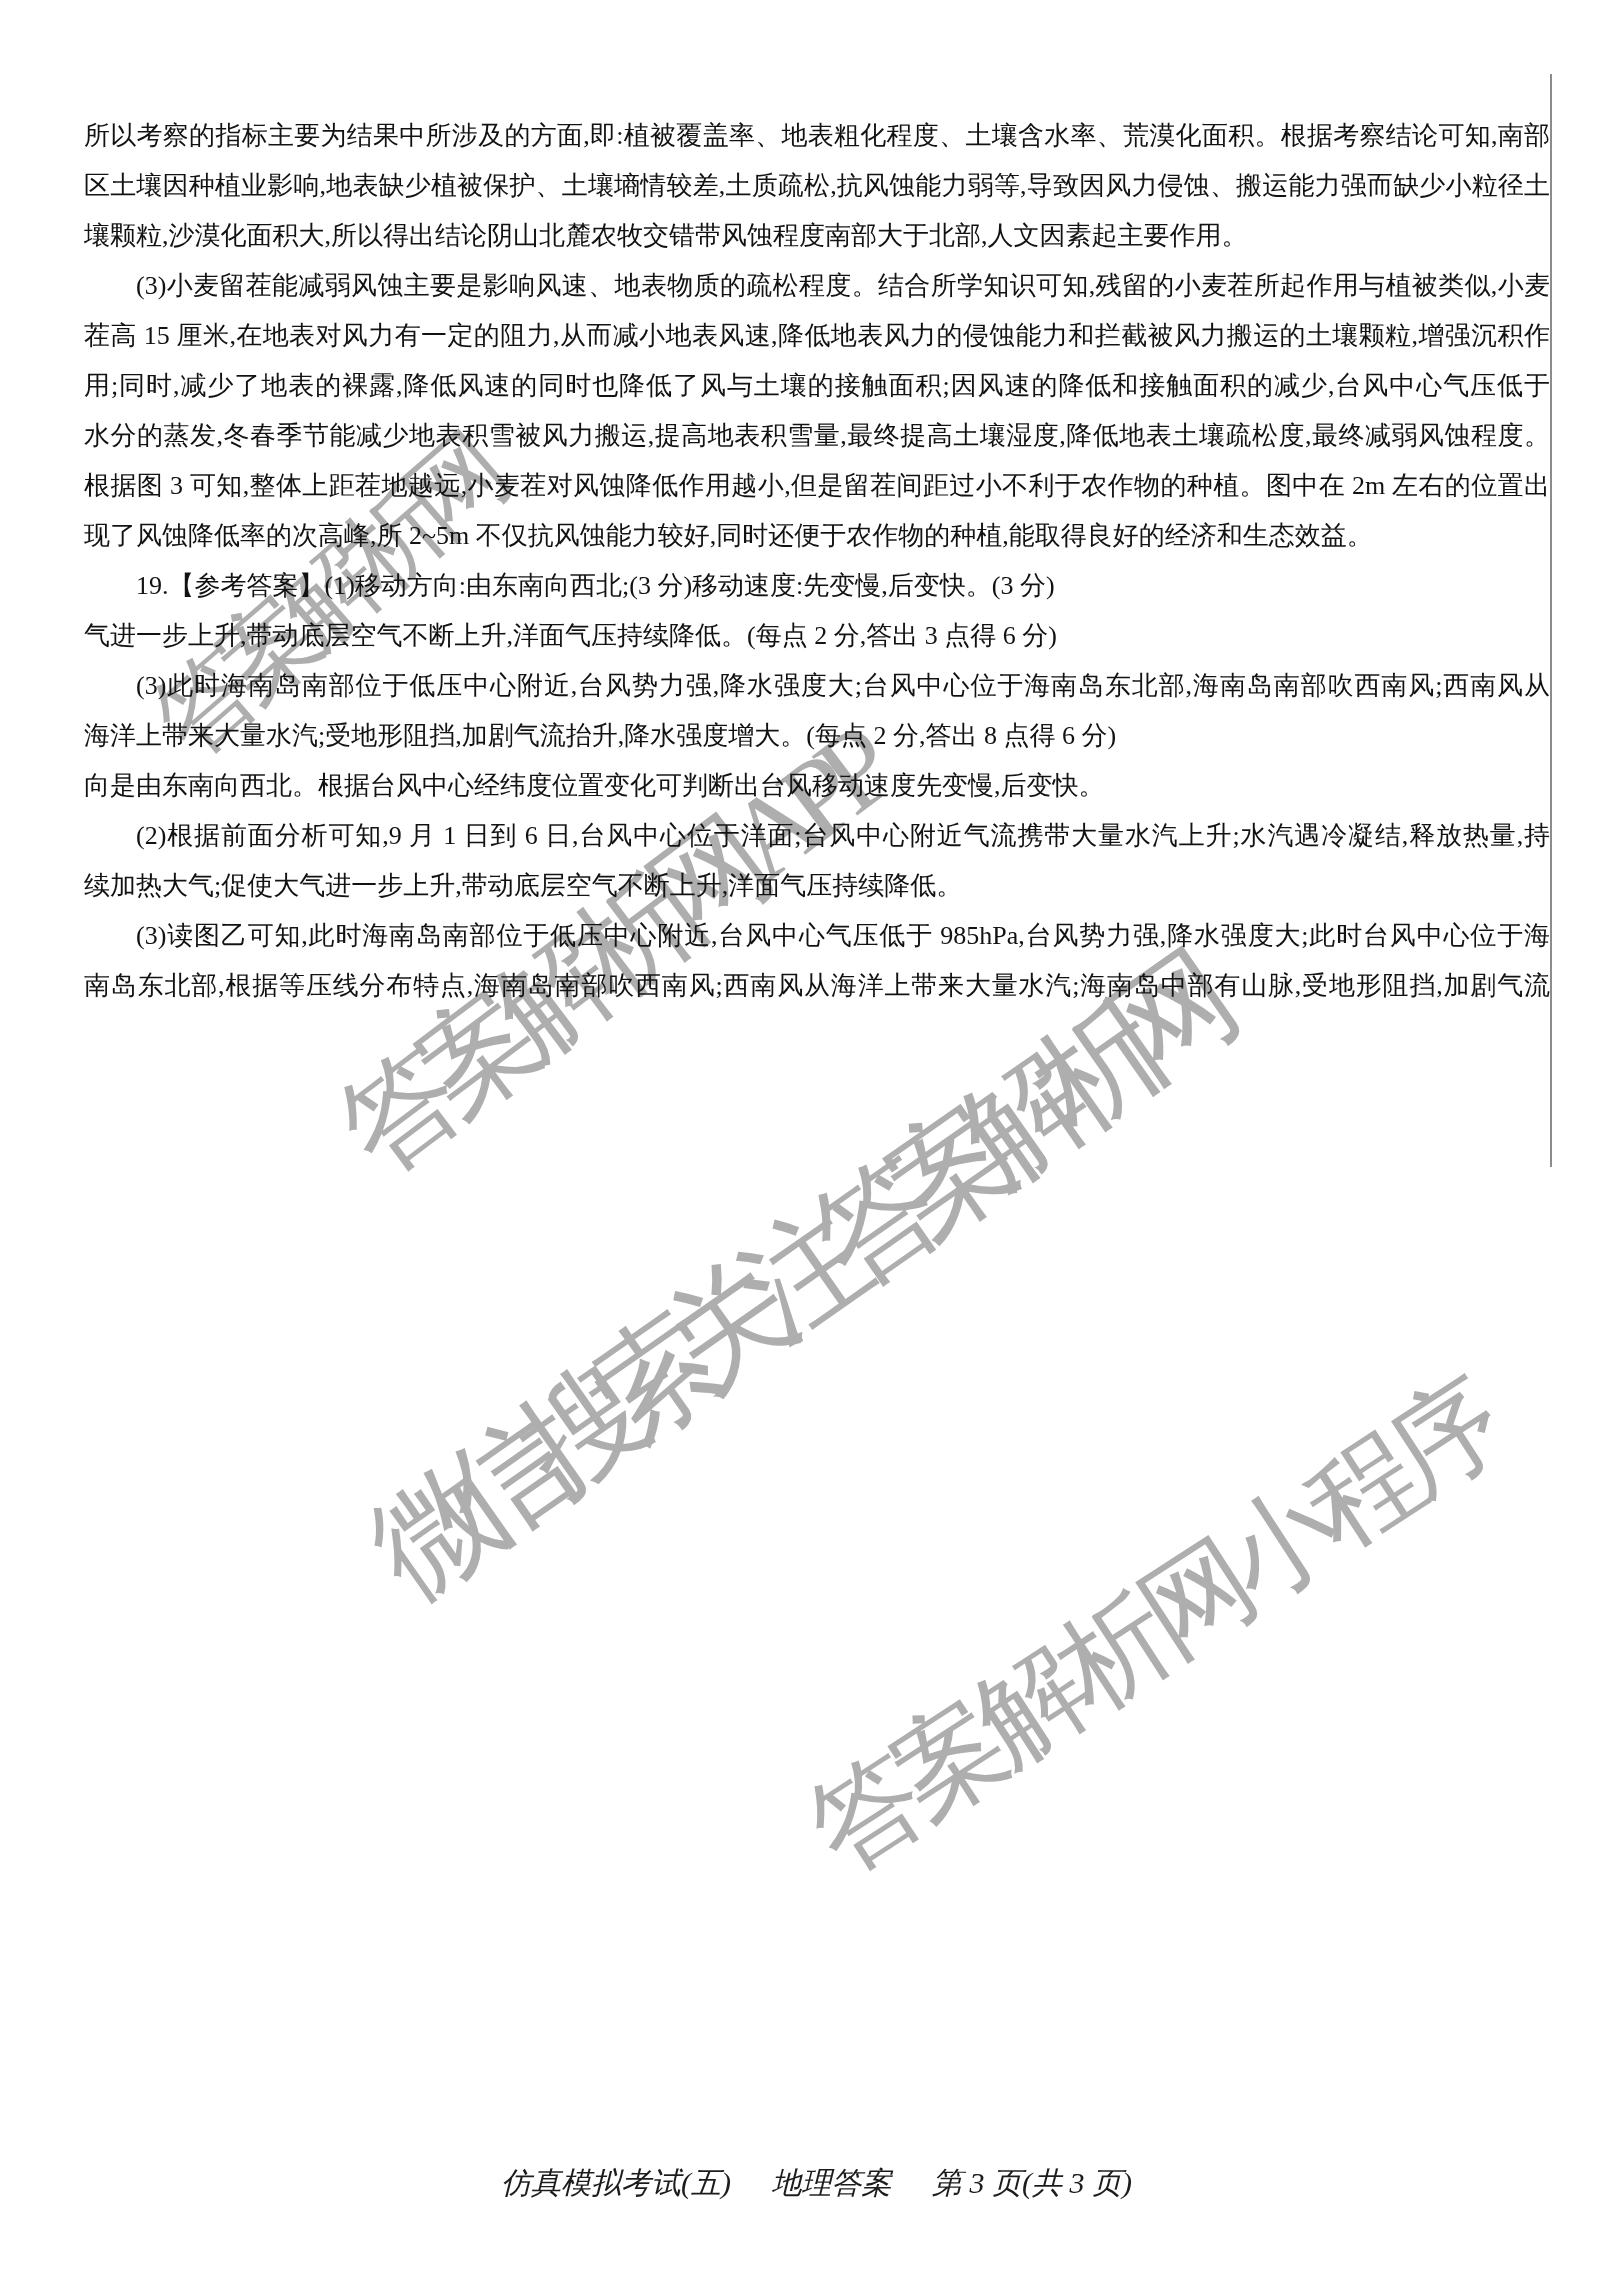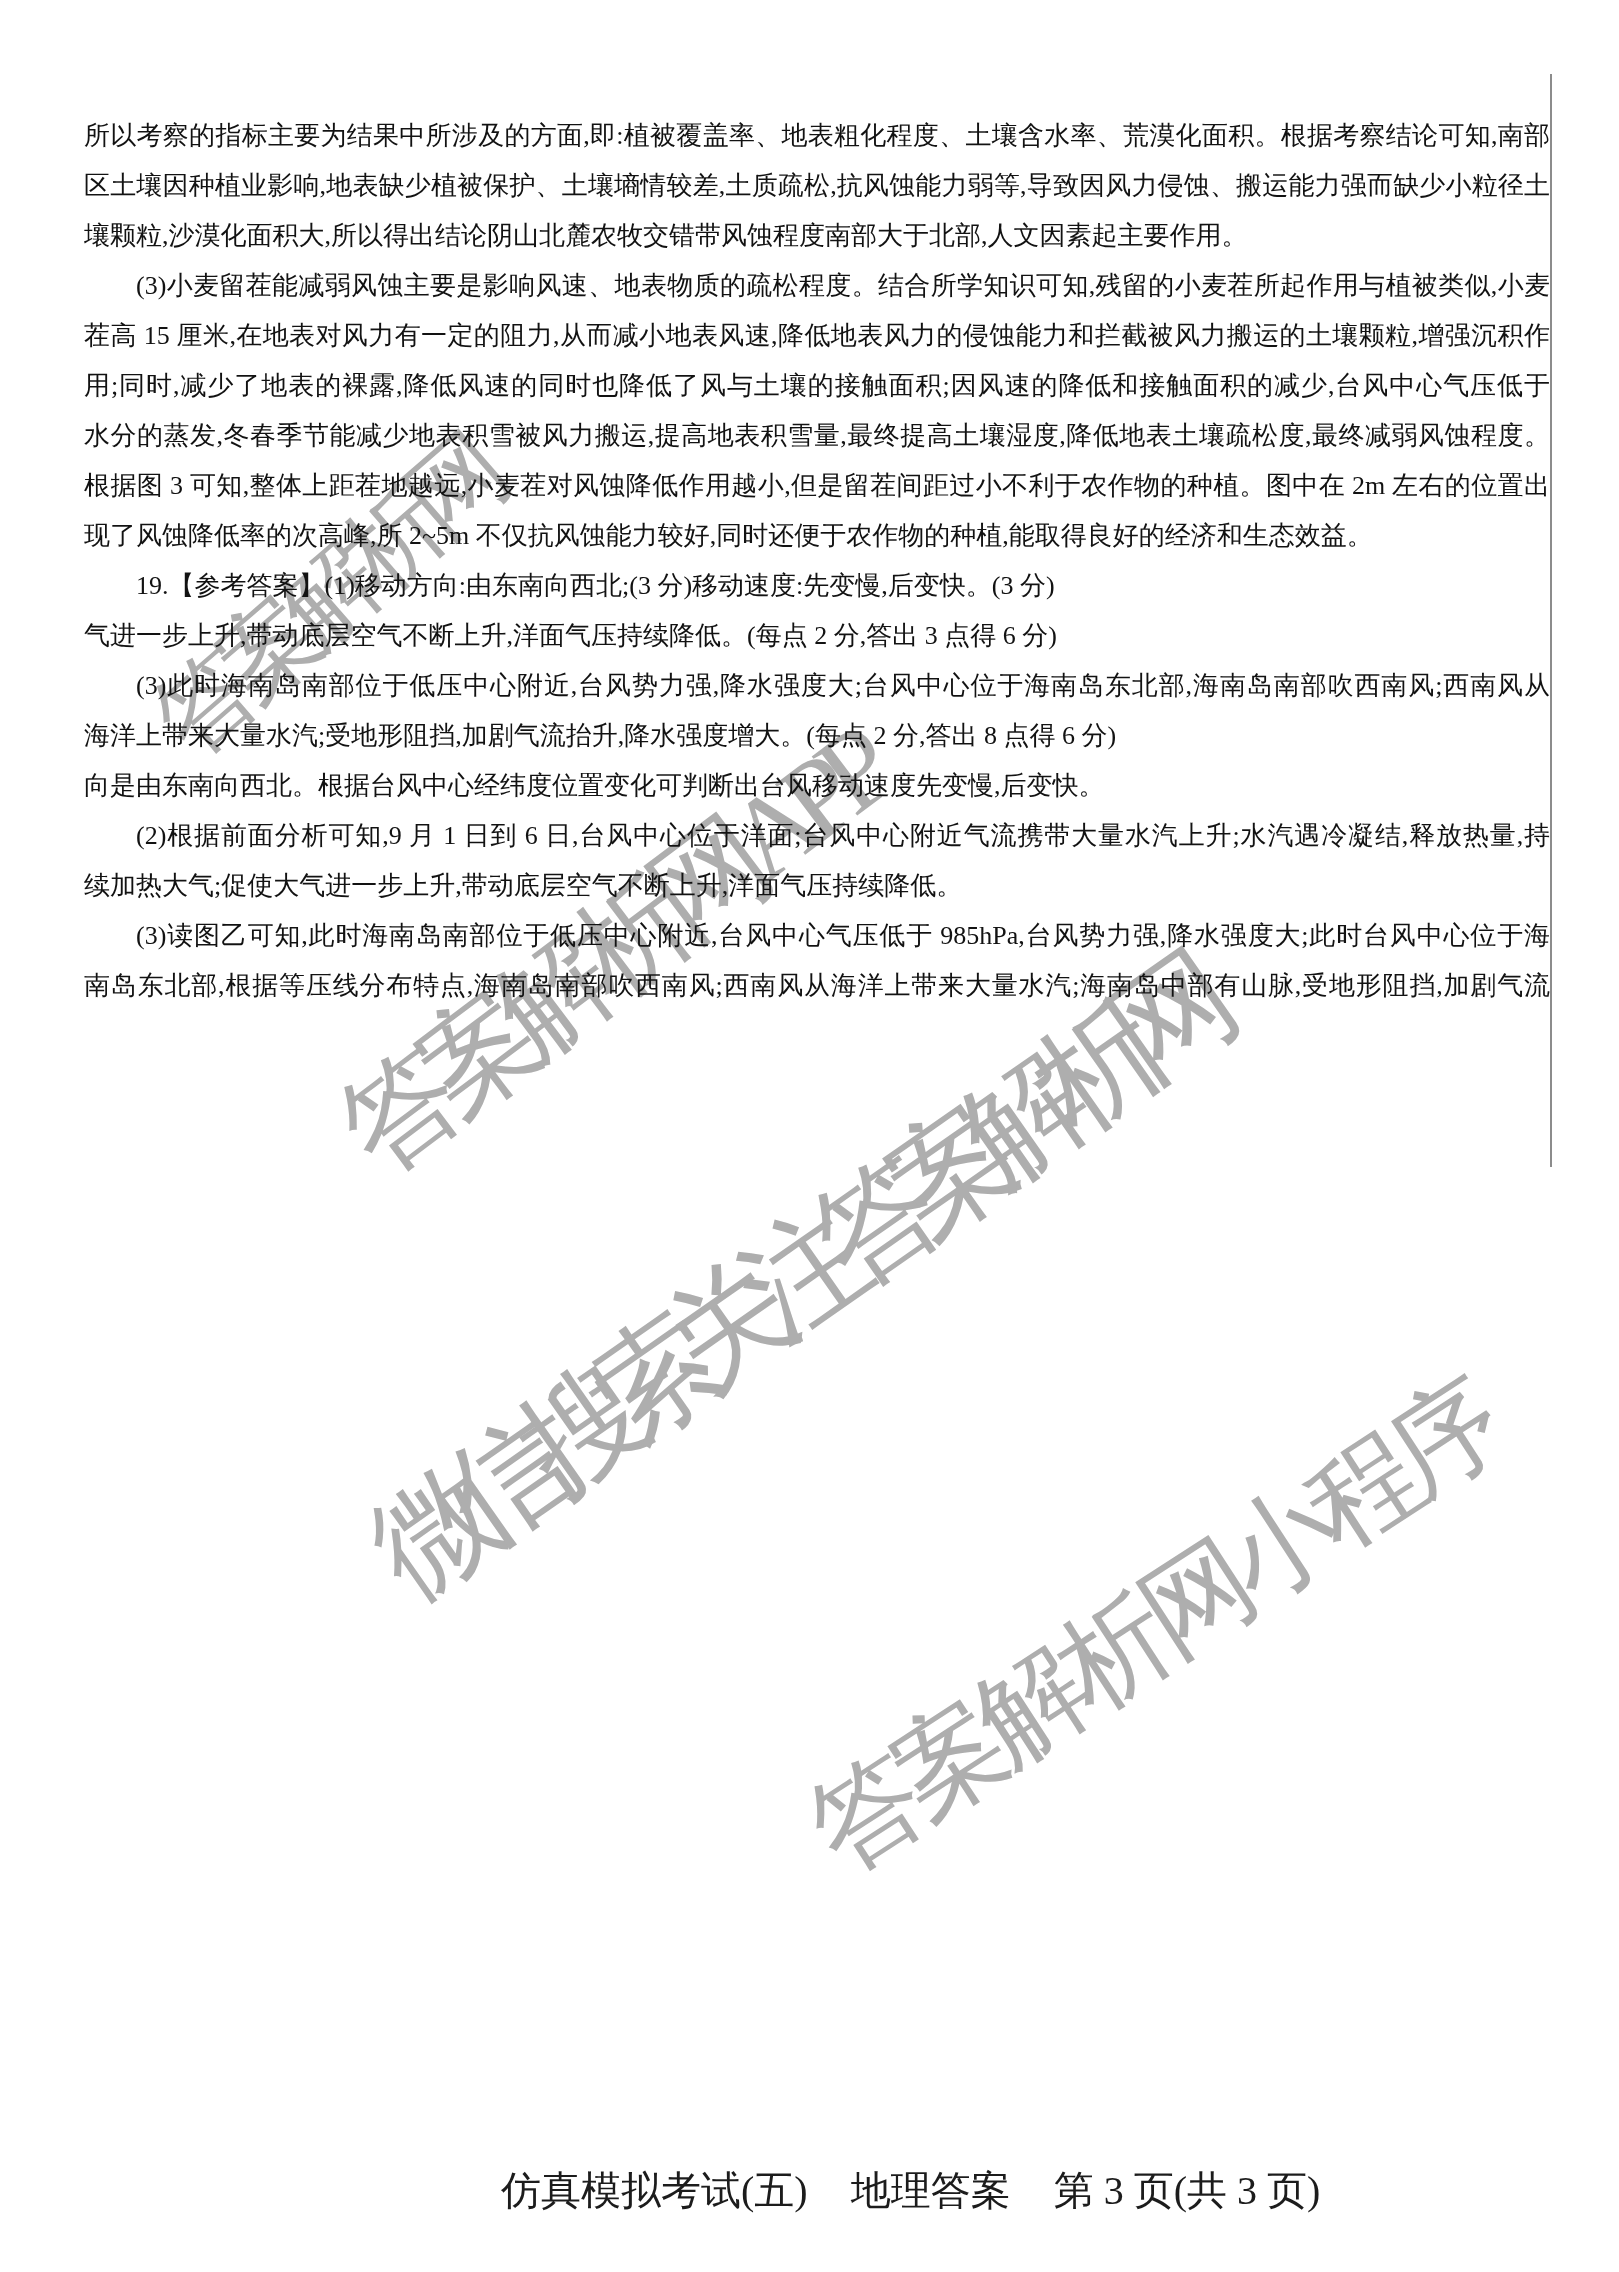--- a/index.html
+++ b/index.html
@@ -49,21 +49,22 @@
     left: 1550px; top: 74px;
     width: 1.7px; height: 1093px;
     background: rgba(45,45,45,0.55);
     z-index: 3;
   }
   
   .footer {
     position: absolute;
     left: 501px; top: 2163px;
     z-index: 2;
-    font-size: 40px;
+    font-size: 30px;
+    font-style: italic;
     color: #1c1c1c;
     white-space: nowrap;
   }
   .footer span { margin-right: 33px; }
   .footer span:last-child { margin-right: 0; }
 </style>
 </head>
 <body>
 
 <div class="wm w1">答案解析网</div>

